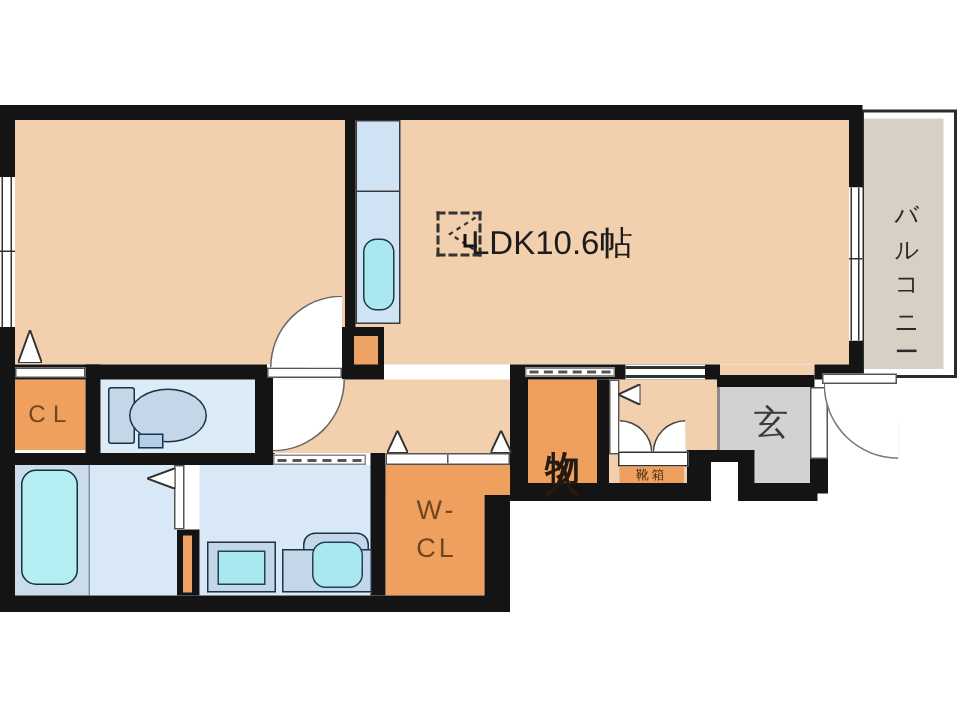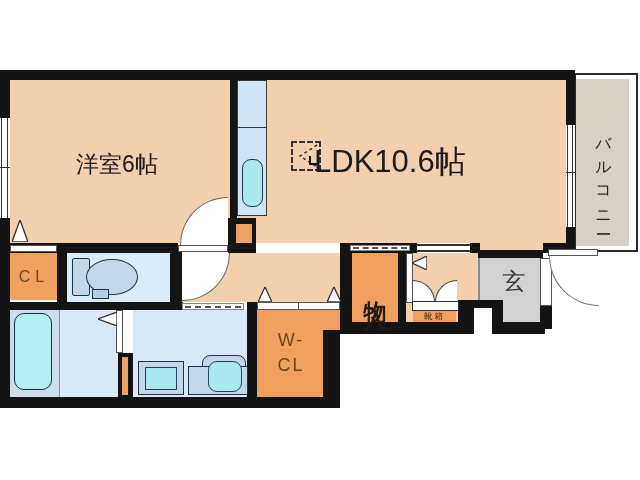--- a/index.html
+++ b/index.html
@@ -153,22 +153,21 @@
     <svg width="19" height="14" viewBox="0 0 19 14">
         <polygon points="0,7 19,0 19,14" fill="#fff" stroke="#333" stroke-width="1.3"></polygon>
       </svg>
   </div>
   <div class="abs" style="left:412px;top:256px;width:15px;height:14px;">
     <svg width="15" height="14" viewBox="0 0 15 14">
         <polygon points="0,7 15,0 15,14" fill="#fff" stroke="#333" stroke-width="1.3"></polygon>
       </svg>
   </div>
 
-  <div class="abs label" style="left:52px;top:150px;width:130px;height:28px;font-size:23px;font-weight:500;">洋室6帖</div>
-  <div class="abs label" style="left:314px;top:148px;width:195px;height:28px;font-size:31px;font-weight:500;justify-content:flex-start;">LDK10.6帖</div>
+  <div class="abs label" style="left:314px;top:148px;width:195px;height:28px;font-size:22px;font-weight:500;justify-content:flex-start;">LDK10.6帖</div>
   <div class="abs label vtext" style="left:591px;top:100px;width:24px;height:158px;font-size:16px;letter-spacing:7px;color:#2a2a2a;">バルコニー</div>
   <div class="abs label" style="left:13px;top:266px;width:42px;height:22px;font-size:16px;letter-spacing:5px;color:#6e4620;">CL</div>
   <div class="abs label vtext" style="left:358px;top:256px;width:36px;height:64px;font-size:23px;letter-spacing:5px;color:#241a10;font-weight:600;">物入</div>
   <div class="abs" style="left:262px;top:328px;width:58px;height:54px;font-size:18px;line-height:1.4;letter-spacing:2px;color:#6e4620;text-align:center;">
     <span>W-</span><br>
     <span>CL</span>
   </div>
   <div class="abs label" style="left:498px;top:265px;width:32px;height:32px;font-size:23px;color:#3a3a3a;">玄</div>
   <div class="abs label" style="left:413px;top:311px;width:43px;height:11px;background:#efa05f;font-size:8.5px;letter-spacing:2px;color:#402810;">靴箱</div>
 

